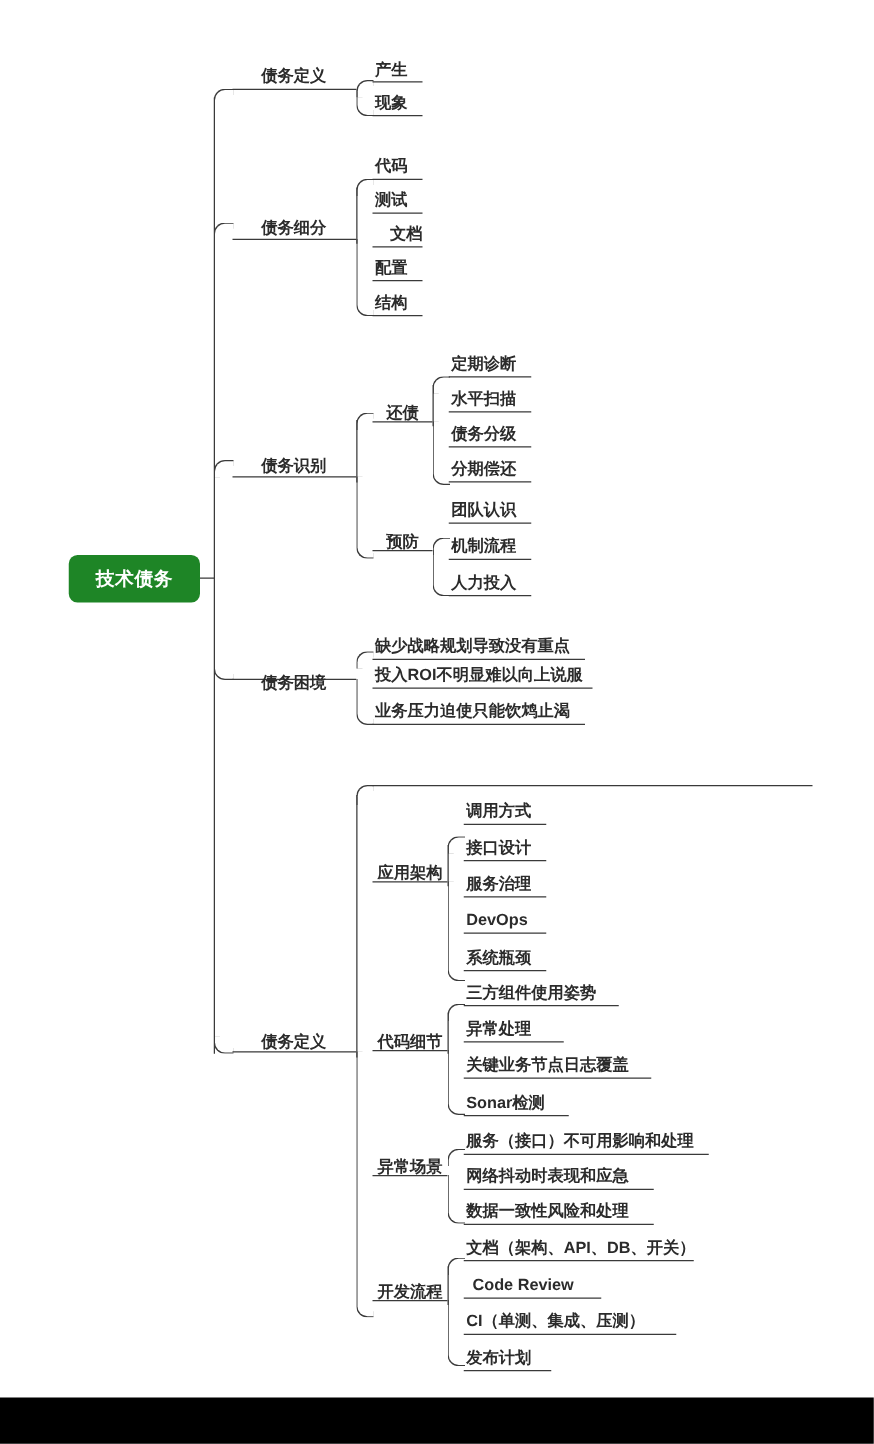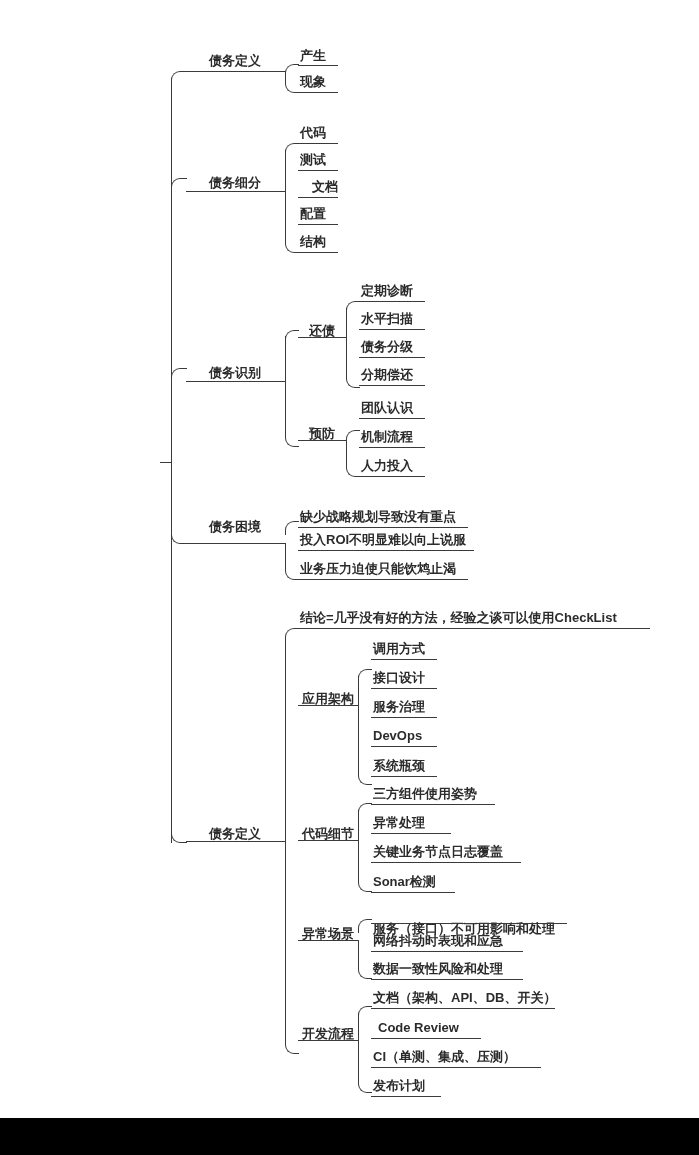--- a/index.html
+++ b/index.html
@@ -75,20 +75,23 @@
     position:absolute;
     height:1.4px;
     background:#3a3a3a;
   }
 </style>
 </head>
 <body>
 
 <div id="canvas">
 
+  <div class="root-node">
+    <span>技术债务</span>
+  </div>
 
   <div class="stroke h" style="left:160px;top:462px;width:12px;"></div>
 
   <div class="stroke v" style="left:171px;top:78px;width:1.4px;height:765px;"></div>
 
   <div class="elbow tl" style="left:171px;top:71px;width:16px;height:14px;"></div>
   <div class="stroke h" style="left:186px;top:71px;width:99px;"></div>
   <div class="lbl mid lbl-c" style="left:235px;top:60px;">债务定义</div>
 
   <div class="elbow tl" style="left:285px;top:64px;width:14px;height:14px;"></div>
@@ -153,37 +156,36 @@
 
   <div class="lbl leaf" style="left:361px;top:400px;">团队认识</div>
   <div class="underline" style="left:359px;top:418px;width:66px;"></div>
   <div class="lbl leaf" style="left:361px;top:429px;">机制流程</div>
   <div class="underline" style="left:359px;top:447px;width:66px;"></div>
   <div class="lbl leaf" style="left:361px;top:458px;">人力投入</div>
   <div class="underline" style="left:359px;top:476px;width:66px;"></div>
 
   <div class="elbow bl" style="left:171px;top:530px;width:16px;height:14px;"></div>
   <div class="stroke h" style="left:186px;top:543px;width:99px;"></div>
-  <div class="lbl mid lbl-c" style="left:235px;top:526px;">债务困境</div>
+  <div class="lbl mid lbl-c" style="left:235px;top:546px;">债务困境</div>
 
   <div class="elbow tl" style="left:285px;top:521px;width:14px;height:14px;"></div>
   <div class="elbow bl" style="left:285px;top:543px;width:14px;height:37px;"></div>
 
   <div class="lbl leaf" style="left:300px;top:509px;">缺少战略规划导致没有重点</div>
   <div class="underline" style="left:298px;top:527px;width:170px;"></div>
   <div class="lbl leaf" style="left:300px;top:532px;">投入ROI不明显难以向上说服</div>
   <div class="underline" style="left:298px;top:550px;width:176px;"></div>
   <div class="lbl leaf" style="left:300px;top:561px;">业务压力迫使只能饮鸩止渴</div>
   <div class="underline" style="left:298px;top:579px;width:170px;"></div>
 
   <div class="elbow bl" style="left:171px;top:829px;width:16px;height:14px;"></div>
   <div class="stroke h" style="left:186px;top:841px;width:99px;"></div>
   <div class="lbl mid lbl-c" style="left:235px;top:833px;">债务定义</div>
 
-  <div class="lbl leaf" style="left:300px;top:610px;">结论=几乎没有好的方法，经验之谈可以使用CheckList</div>
   <div class="underline" style="left:298px;top:628px;width:352px;"></div>
 
   <div class="elbow tl" style="left:285px;top:628px;width:14px;height:16px;"></div>
   <div class="elbow bl" style="left:285px;top:841px;width:14px;height:213px;"></div>
   <div class="stroke v" style="left:285px;top:636px;height:210px;"></div>
 
   <div class="stroke h" style="left:298px;top:705px;width:60px;"></div>
   <div class="lbl mid lbl-c" style="left:328px;top:698px;">应用架构</div>
   <div class="elbow tl" style="left:358px;top:669px;width:14px;height:14px;"></div>
   <div class="elbow bl" style="left:358px;top:705px;width:14px;height:80px;"></div>
@@ -213,21 +215,21 @@
   <div class="lbl leaf" style="left:373px;top:844px;">关键业务节点日志覆盖</div>
   <div class="underline" style="left:371px;top:862px;width:150px;"></div>
   <div class="lbl leaf" style="left:373px;top:874px;">Sonar检测</div>
   <div class="underline" style="left:371px;top:892px;width:84px;"></div>
 
   <div class="stroke h" style="left:298px;top:940px;width:60px;"></div>
   <div class="lbl mid lbl-c" style="left:328px;top:933px;">异常场景</div>
   <div class="elbow tl" style="left:358px;top:919px;width:14px;height:14px;"></div>
   <div class="elbow bl" style="left:358px;top:940px;width:14px;height:39px;"></div>
 
-  <div class="lbl leaf" style="left:373px;top:905px;margin-top:16px;">服务（接口）不可用影响和处理</div>
+  <div class="lbl leaf" style="left:373px;top:905px;">服务（接口）不可用影响和处理</div>
   <div class="underline" style="left:371px;top:923px;width:196px;"></div>
   <div class="lbl leaf" style="left:373px;top:933px;">网络抖动时表现和应急</div>
   <div class="underline" style="left:371px;top:951px;width:152px;"></div>
   <div class="lbl leaf" style="left:373px;top:961px;">数据一致性风险和处理</div>
   <div class="underline" style="left:371px;top:979px;width:152px;"></div>
 
   <div class="stroke h" style="left:298px;top:1040px;width:60px;"></div>
   <div class="lbl mid lbl-c" style="left:328px;top:1033px;">开发流程</div>
   <div class="elbow tl" style="left:358px;top:1006px;width:14px;height:14px;"></div>
   <div class="elbow bl" style="left:358px;top:1040px;width:14px;height:53px;"></div>

